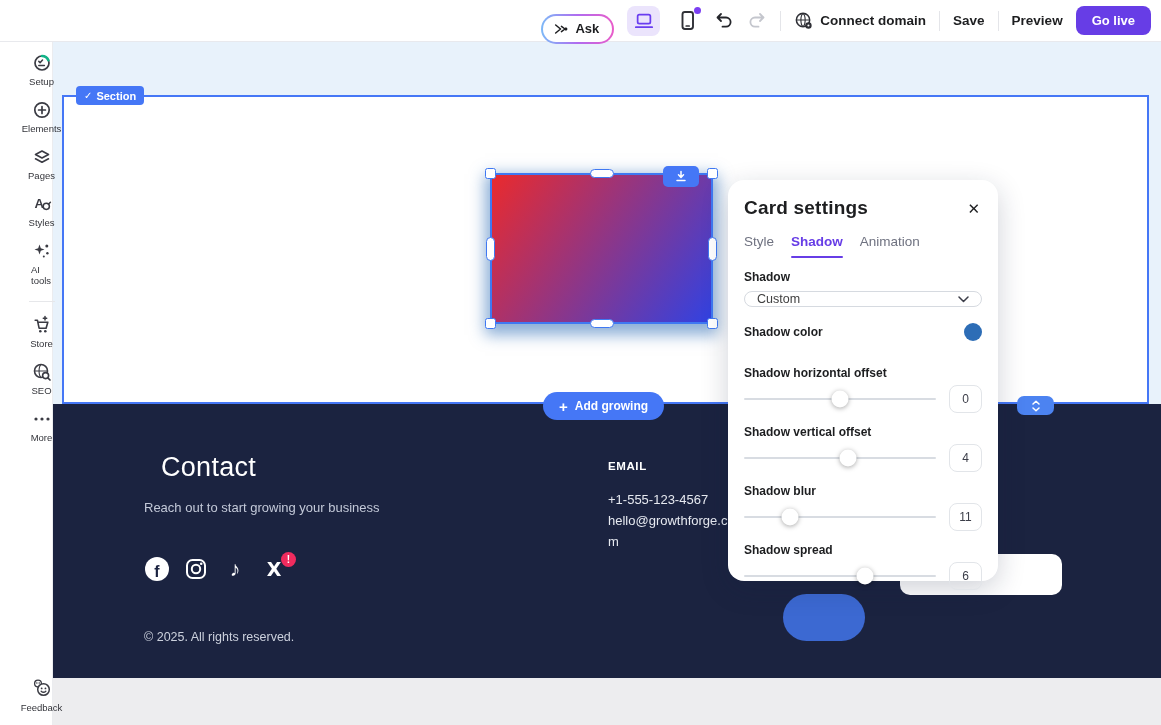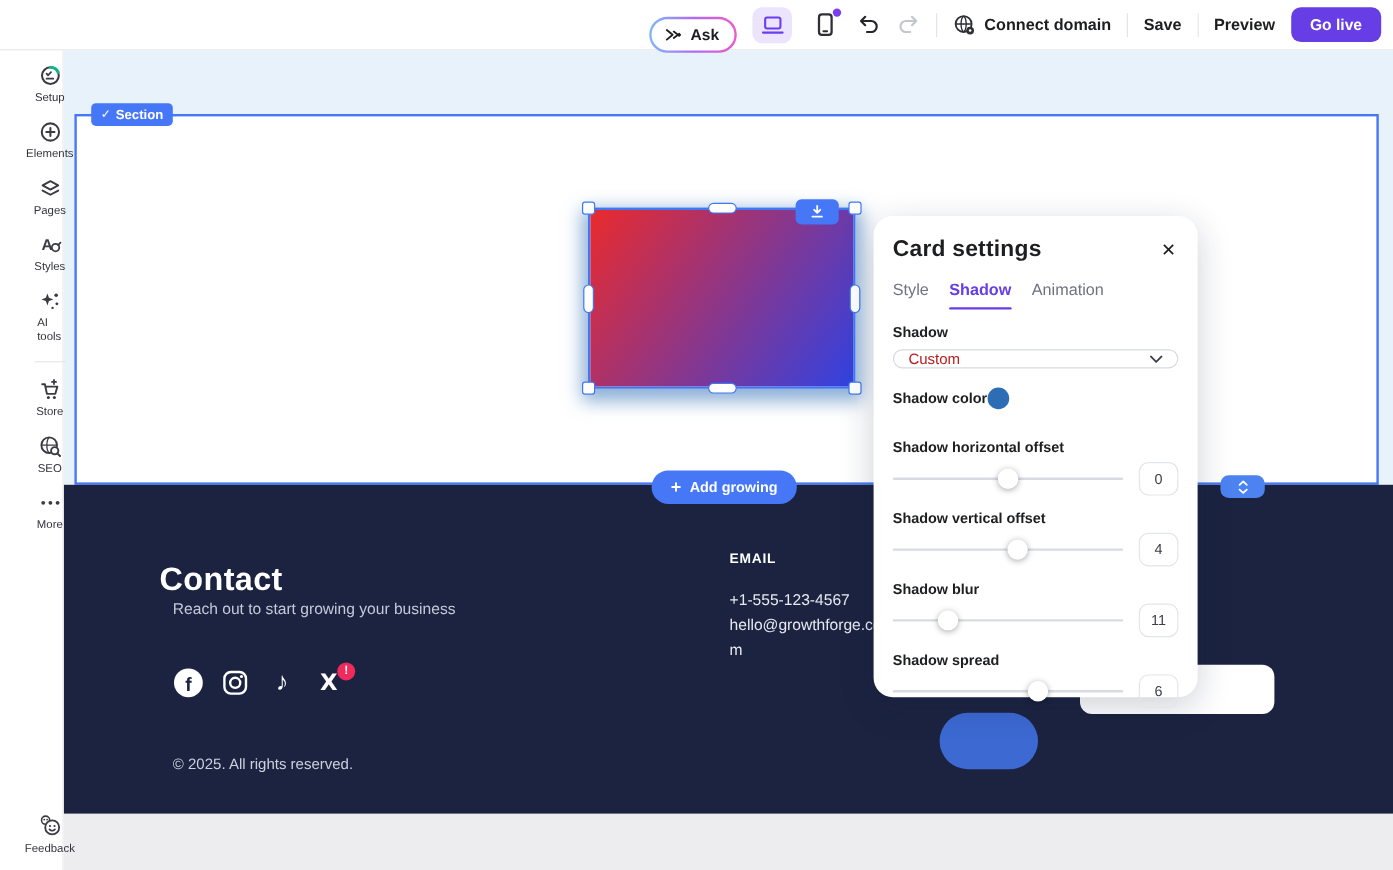--- a/index.html
+++ b/index.html
@@ -63,21 +63,21 @@
 
   .add-section { position:absolute; left:490px; top:350px; width:121px; height:28px; border-radius:15px;
                  background:#4577f6; color:#fff; font-size:12px; font-weight:bold; display:flex;
                  align-items:center; justify-content:center; gap:7px; z-index:6; cursor:pointer; border:none; }
   .add-section .plus { font-size:15px; font-weight:bold; line-height:1; }
   .resize-pill { position:absolute; left:964px; top:354px; width:37px; height:19px; border-radius:7px;
                  background:#4c83f1; display:flex; align-items:center; justify-content:center; z-index:6; cursor:pointer; }
 
   
   .footer-dark { position:absolute; left:0; top:362px; width:1108px; height:274px; background:#1b2340; }
-  .f-heading { position:absolute; left:80px; top:48px; font-size:27px; font-weight:bold; color:#fff; letter-spacing:.3px; cursor:pointer;margin-top:16px; }
+  .f-heading { position:absolute; left:108px; top:48px; font-size:27px; font-weight:normal; color:#fff; letter-spacing:.3px; cursor:pointer; }
   .f-sub { position:absolute; left:91px; top:96px; font-size:13px; color:#c3c9d8; cursor:pointer; }
   .f-social { position:absolute; left:89px; top:150px; display:flex; align-items:center; gap:9px; }
   .s-ico { width:30px; height:30px; display:flex; align-items:center; justify-content:center; cursor:pointer; position:relative; }
   .fb-circle { width:24px; height:24px; border-radius:50%; background:#fff; color:#1b2340; font-weight:bold;
                font-size:16px; display:flex; align-items:flex-end; justify-content:center; overflow:hidden; }
   .tiktok-g { color:#fff; font-size:21px; font-weight:bold; }
   .x-g { color:#fff; font-size:19px; font-weight:bold; font-family:"DejaVu Sans",sans-serif; }
   .x-badge { position:absolute; top:-2px; right:-7px; width:15px; height:15px; border-radius:50%; background:#ef2b5e;
              color:#fff; font-size:10px; font-weight:bold; display:flex; align-items:center; justify-content:center; }
   .f-email-h { position:absolute; left:555px; top:56px; font-size:11.5px; font-weight:bold; color:#fff; letter-spacing:.6px; cursor:pointer; }
@@ -95,22 +95,22 @@
   .p-head { display:flex; align-items:center; justify-content:space-between; }
   .p-title { font-size:19px; font-weight:bold; letter-spacing:.2px; }
   .p-close { font-size:15px; cursor:pointer; padding:2px; line-height:1; }
   .p-tabs { display:flex; gap:17px; margin-top:15px; font-size:13.5px; color:#6f7280; }
   .p-tab { cursor:pointer; padding-bottom:9px; position:relative; }
   .p-tab.active { color:#673de6; font-weight:bold; }
   .p-tab.active::after { content:""; position:absolute; left:0; right:0; bottom:0; height:2px; background:#673de6; border-radius:2px; }
   .p-div { height:1px; background:#eceef1; margin:0 -16px; }
   .grp-label { font-size:12px; font-weight:bold; margin-top:12px; }
   .p-select { margin-top:7px; height:33px; border:1px solid #d6dae0; border-radius:8px; display:flex; align-items:center;
-              justify-content:space-between; padding:0 12px; font-size:12.5px; color:#b91c1c; cursor:pointer; background:#fff; width:100%; }
-  .color-row { margin-top:16px; margin-bottom:13px; display:flex; align-items:center; }
+              justify-content:space-between; padding:0 12px; font-size:12.5px; color:#404040; cursor:pointer; background:#fff; width:100%; }
+  .color-row { margin-top:16px; margin-bottom:13px; display:flex; align-items:center; justify-content:space-between; }
   .color-row .grp-label { margin-top:0; }
   .swatch { width:18px; height:18px; border-radius:50%; cursor:pointer; }
   .slider-row { display:flex; align-items:center; margin-top:5px; }
   .track-wrap { flex:1; height:20px; position:relative; cursor:pointer; }
   .track { position:absolute; left:0; right:0; top:50%; height:2px; margin-top:-1px; background:#d8dce2; border-radius:2px; }
   .thumb { position:absolute; top:50%; width:17px; height:17px; border-radius:50%; background:#fff;
            box-shadow:0 1px 5px rgba(0,0,0,.35); transform:translate(-50%,-50%); cursor:grab; }
   .val-box { width:33px; height:28px; border:1px solid #e2e5e9; border-radius:8px; margin-left:13px; font-size:12px;
              color:#3c3e49; display:flex; align-items:center; justify-content:center; }
 

